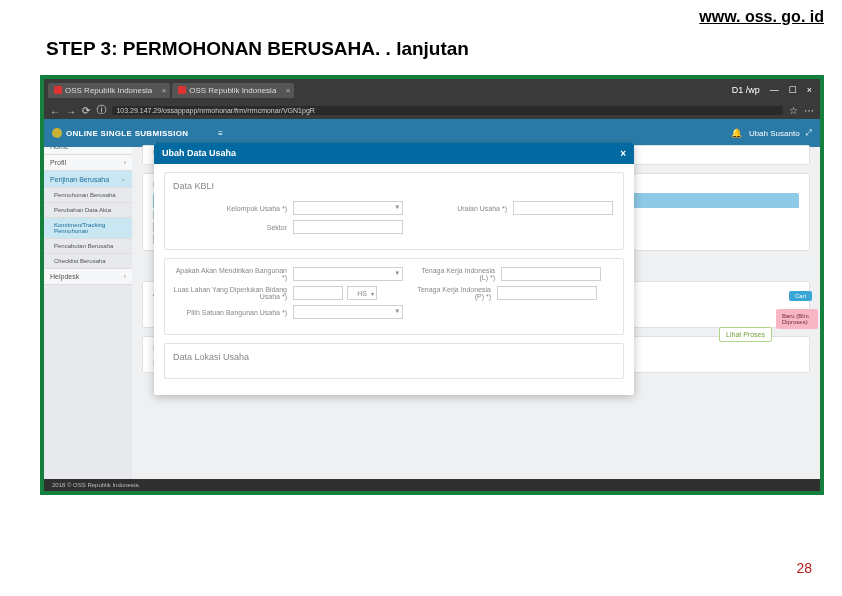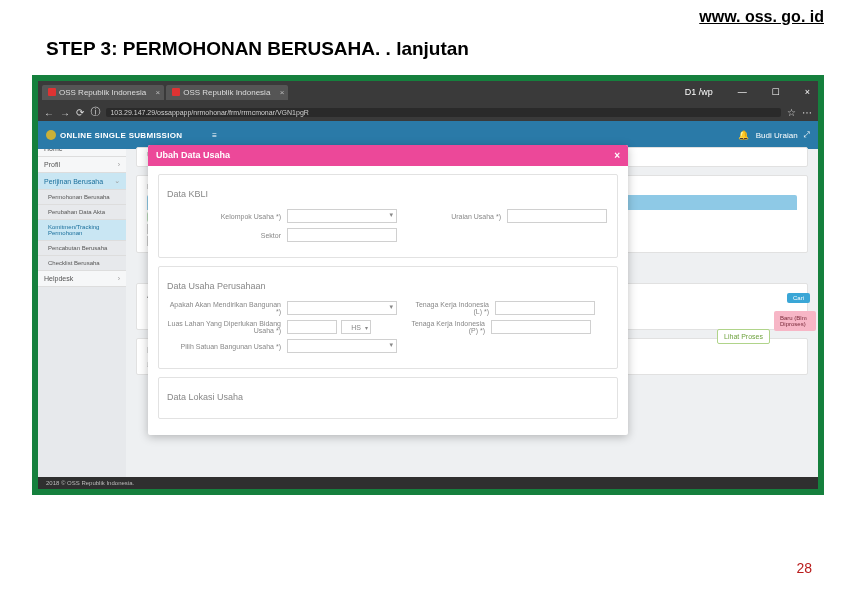--- a/index.html
+++ b/index.html
@@ -24,24 +24,24 @@
     position: absolute;
     top: 38px;
     left: 46px;
     font-size: 19px;
     font-weight: bold;
     color: #000;
   }
   .screenshot-frame {
     position: absolute;
     top: 75px;
-    left: 32px;
+    left: 40px;
     right: 18px;
     height: 420px;
-    border: 6px solid #15803d;
+    border: 4px solid #15803d;
     background: #fff;
     overflow: hidden;
   }
   
   .browser-chrome {
     background: #3a3a3a;
     height: 40px;
     display: flex;
     flex-direction: column;
   }
@@ -65,21 +65,21 @@
     gap: 3px;
   }
   .tab .favicon { width:8px;height:8px;background:#d33;border-radius:1px;display:inline-block;}
   .tab-close { position:absolute; right:4px; font-size:8px; color:#bbb; }
   .ctrl-right {
     margin-left: auto;
     display: flex;
     align-items: flex-start;
     color: #fff;
     font-size: 9px;
-    gap: 25px;
+    gap: 10px;
     padding-right: 8px;
   }
   .addr-bar {
     background: #3a3a3a;
     height: 18px;
     display: flex;
     align-items: center;
     gap: 6px;
     padding: 0 6px;
   }
@@ -215,36 +215,36 @@
     position:absolute;
     top: 24px;
     left: 110px;
     width: 480px;
     background:#fff;
     box-shadow: 0 2px 10px rgba(0,0,0,0.25);
     border-radius:2px;
     z-index:10;
   }
   .modal-head {
-    background:#ec4899;
+    background:#0369a1;
     color:#fff;
     font-size:9px;
     font-weight:bold;
     padding:5px 8px;
     display:flex;
     justify-content:space-between;
     border-radius:2px 2px 0 0;
   }
   .modal-close { font-size:10px; cursor:pointer;}
   .modal-body { padding:8px 10px; }
   .section-box {
     border:1px solid #e2e2e2;
     border-radius:2px;
     margin-bottom:8px;
-    padding:14px 8px 10px 8px;
+    padding:8px 8px 10px 8px;
   }
   .section-title {
     font-size:9px;
     color:#888;
     padding-bottom:4px;
     margin-bottom:6px;
   }
   .frow {
     display:flex;
     align-items:center;
@@ -345,21 +345,21 @@
     </div>
   </div>
 
   <div class="app-area">
     <div class="app-topbar">
       <span class="crest"></span>
       <span class="title">ONLINE SINGLE SUBMISSION</span>
       <span class="burger">≡</span>
       <div class="right">
         <span style="font-size:9px;">🔔</span>
-        <span>Budi Uraian</span>
+        <span>Ubah Susanto</span>
         <span>⤢</span>
       </div>
     </div>
 
     <div class="sidebar">
       <div class="sb-item light">
         <span>Home</span>
       </div>
       <div class="sb-item light">
         <span>Profil</span>
@@ -441,21 +441,20 @@
             <div class="flabel2">Uraian Usaha *)</div>
             <div class="finput w3"></div>
           </div>
           <div class="frow">
             <div class="flabel">Sektor</div>
             <div class="finput w1"></div>
           </div>
         </div>
 
         <div class="section-box">
-          <div class="section-title">Data Usaha Perusahaan</div>
           <div class="frow">
             <div class="flabel">Apakah Akan Mendirikan Bangunan *)</div>
             <div class="fselect"></div>
             <div style="width:18px;"></div>
             <div class="flabel2">Tenaga Kerja Indonesia (L) *)</div>
             <div class="finput w3"></div>
           </div>
           <div class="frow">
             <div class="flabel">Luas Lahan Yang Diperlukan Bidang Usaha *)</div>
             <div class="finput w2"></div>

